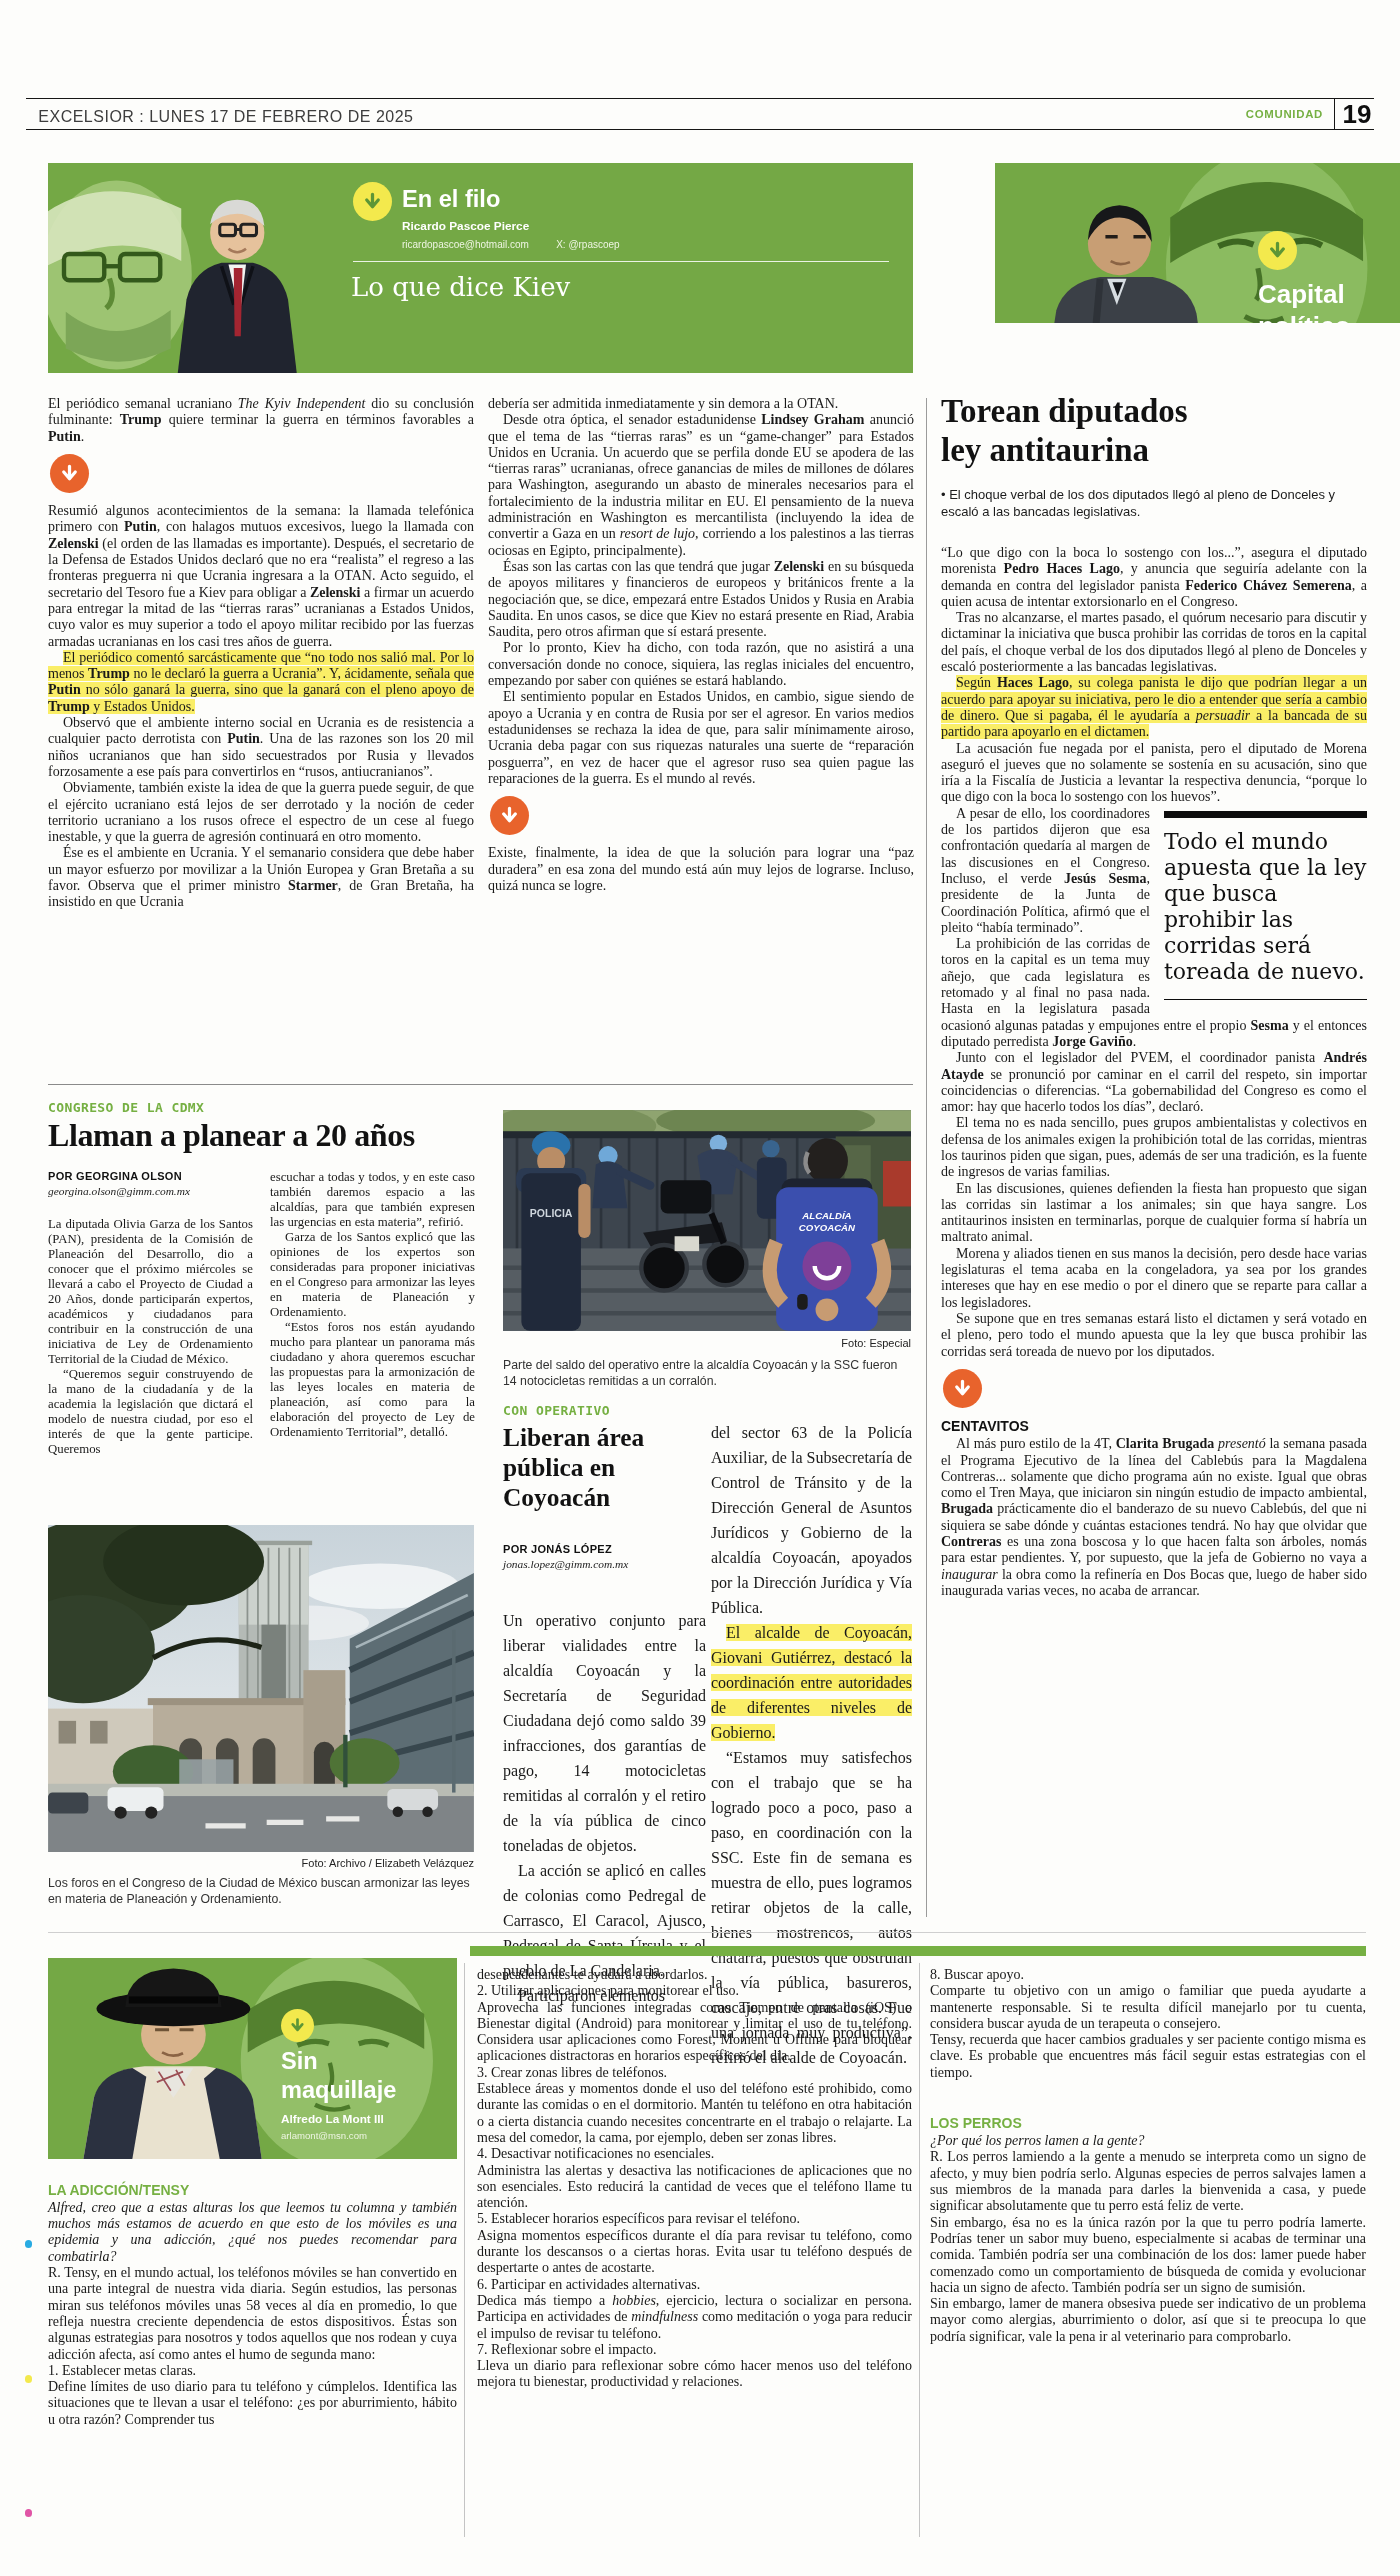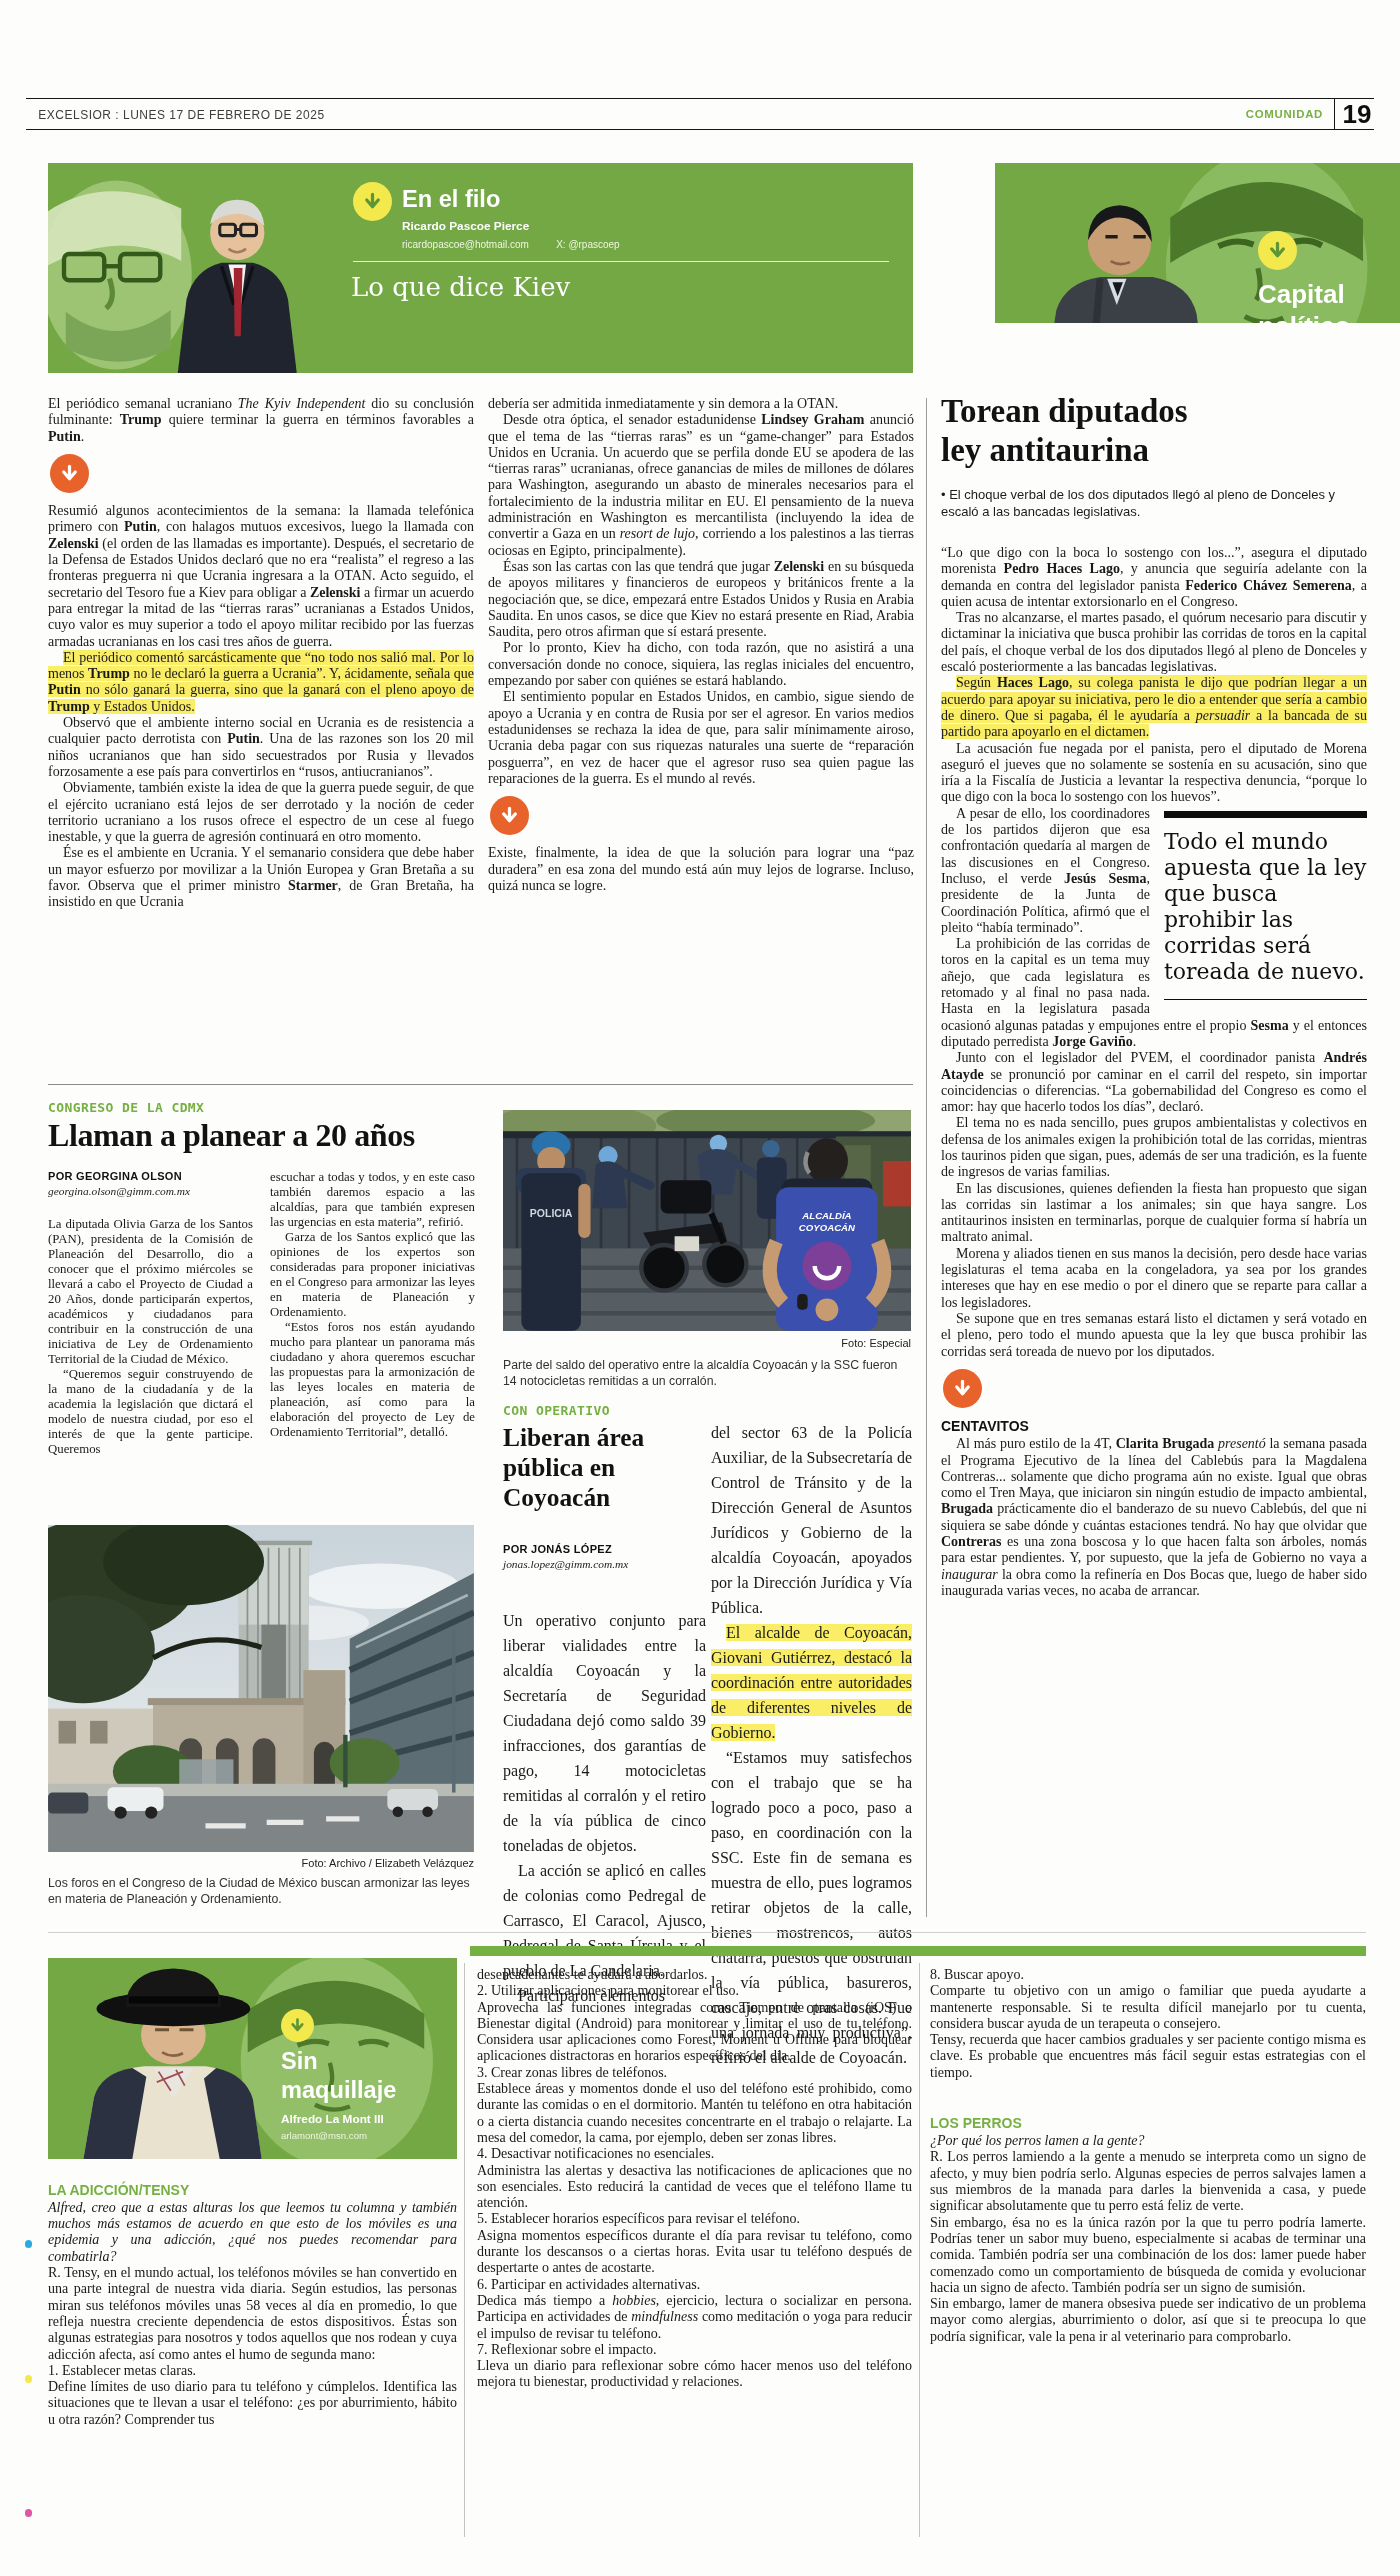--- a/index.html
+++ b/index.html
@@ -2,21 +2,21 @@
 <html lang="es" style="font-size:14px"><head>
 <meta charset="utf-8">
 <style>
   html,body{margin:0;padding:0;background:#ffffff;}
   #page{position:relative;width:1401px;height:2576px;background:#fdfdfb;overflow:hidden;
         font-family:"Liberation Sans",sans-serif;color:#1b1b1b;}
   .abs{position:absolute;}
 
   
   .hdr{border-top:1.3px solid #161616;border-bottom:1.3px solid #161616;}
-  .hdr-date{font-size:12px;letter-spacing:0.5px;color:#3d3d3d;text-align:center;}
+  .hdr-date{font-size:16px;letter-spacing:0.5px;color:#3d3d3d;text-align:center;}
   .hdr-section{font-weight:bold;font-size:11.4px;letter-spacing:0.7px;color:#76b043;}
   .hdr-vline{border-left:1.3px solid #161616;height:100%;}
   .hdr-num{font-weight:bold;font-size:26px;color:#0e0e0e;line-height:30px;}
 
   
   .gbox{background:#74a845;overflow:hidden;}
   .gbox-title{color:#fff;font-weight:bold;}
   .gbox-author{color:#fff;font-weight:bold;}
   .gbox-mail{color:#eef5e2;}
   .gbox-rule{background:rgba(255,255,255,.85);height:0.9px;}

